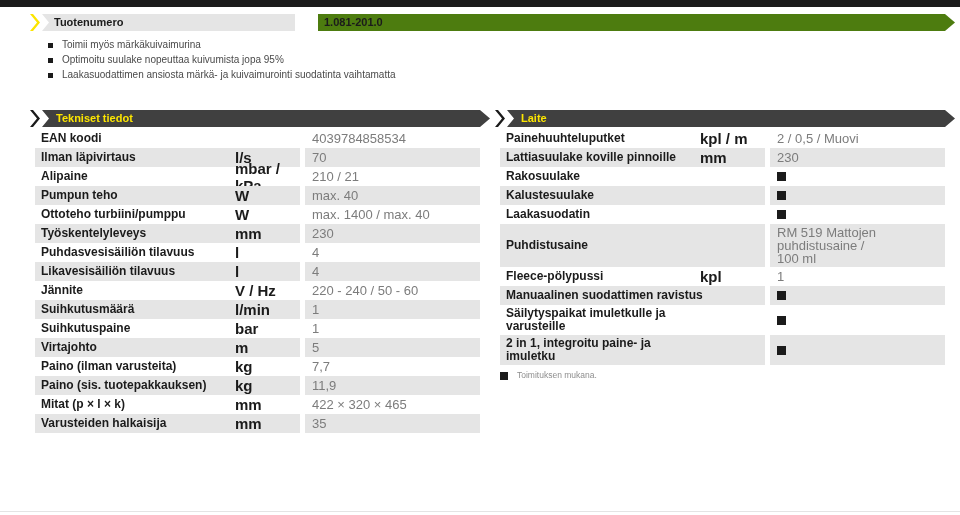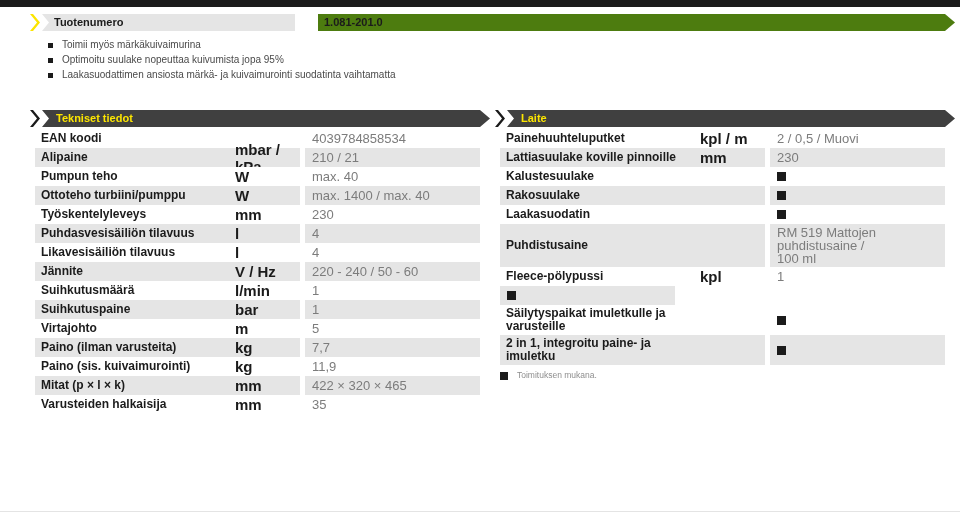--- a/index.html
+++ b/index.html
@@ -87,20 +87,27 @@
     <div class="rows">
         <div class="row">
           <div class="cell cell-main">
             <span class="lbl">EAN koodi</span>
             <span class="unit"></span>
           </div>
           <div class="cell cell-value">4039784858534</div>
         </div>
         <div class="row">
           <div class="cell cell-main">
+            <span class="lbl">Ilman läpivirtaus</span>
+            <span class="unit">l/s</span>
+          </div>
+          <div class="cell cell-value">70</div>
+        </div>
+        <div class="row">
+          <div class="cell cell-main">
             <span class="lbl">Alipaine</span>
             <span class="unit">mbar / kPa</span>
           </div>
           <div class="cell cell-value">210 / 21</div>
         </div>
         <div class="row">
           <div class="cell cell-main">
             <span class="lbl">Pumpun teho</span>
             <span class="unit">W</span>
           </div>
@@ -164,21 +171,21 @@
         </div>
         <div class="row">
           <div class="cell cell-main">
             <span class="lbl">Paino (ilman varusteita)</span>
             <span class="unit">kg</span>
           </div>
           <div class="cell cell-value">7,7</div>
         </div>
         <div class="row">
           <div class="cell cell-main">
-            <span class="lbl">Paino (sis. kuivaimurointi)</span>
+            <span class="lbl">Paino (sis. tuotepakkauksen)</span>
             <span class="unit">kg</span>
           </div>
           <div class="cell cell-value">11,9</div>
         </div>
         <div class="row">
           <div class="cell cell-main">
             <span class="lbl">Mitat (p × l × k)</span>
             <span class="unit">mm</span>
           </div>
           <div class="cell cell-value">422 × 320 × 465</div>
@@ -208,28 +215,28 @@
         </div>
         <div class="row">
           <div class="cell cell-main">
             <span class="lbl">Lattiasuulake koville pinnoille</span>
             <span class="unit">mm</span>
           </div>
           <div class="cell cell-value">230</div>
         </div>
         <div class="row">
           <div class="cell cell-main">
+            <span class="lbl">Rakosuulake</span>
+            <span class="unit"></span>
+          </div>
+          <div class="cell cell-value"><span class="sq"></span></div>
+        </div>
+        <div class="row">
+          <div class="cell cell-main">
             <span class="lbl">Kalustesuulake</span>
-            <span class="unit"></span>
-          </div>
-          <div class="cell cell-value"><span class="sq"></span></div>
-        </div>
-        <div class="row">
-          <div class="cell cell-main">
-            <span class="lbl">Rakosuulake</span>
             <span class="unit"></span>
           </div>
           <div class="cell cell-value"><span class="sq"></span></div>
         </div>
         <div class="row">
           <div class="cell cell-main">
             <span class="lbl">Laakasuodatin</span>
             <span class="unit"></span>
           </div>
           <div class="cell cell-value"><span class="sq"></span></div>
@@ -243,20 +250,24 @@
 100 ml</div>
         </div>
         <div class="row">
           <div class="cell cell-main">
             <span class="lbl">Fleece-pölypussi</span>
             <span class="unit">kpl</span>
           </div>
           <div class="cell cell-value">1</div>
         </div>
         <div class="row">
+          <div class="cell cell-main">
+            <span class="lbl">Manuaalinen suodattimen ravistus</span>
+            <span class="unit"></span>
+          </div>
           <div class="cell cell-value"><span class="sq"></span></div>
         </div>
         <div class="row">
           <div class="cell cell-main">
             <span class="lbl">Säilytyspaikat imuletkulle ja
 varusteille</span>
             <span class="unit"></span>
           </div>
           <div class="cell cell-value"><span class="sq"></span></div>
         </div>

